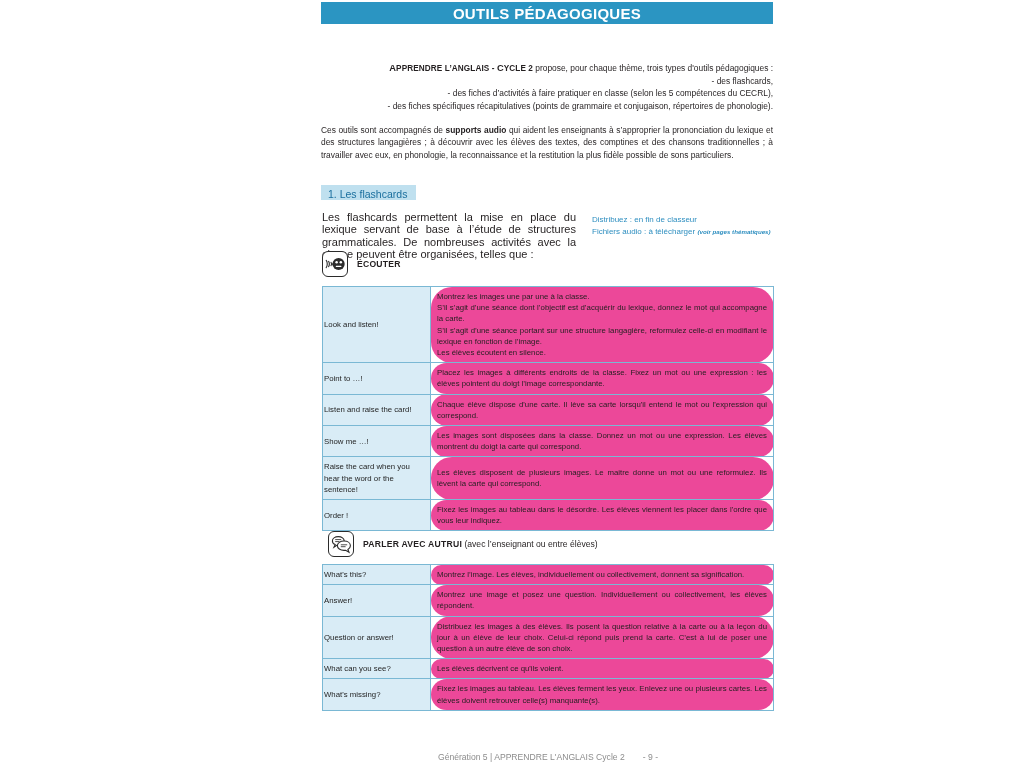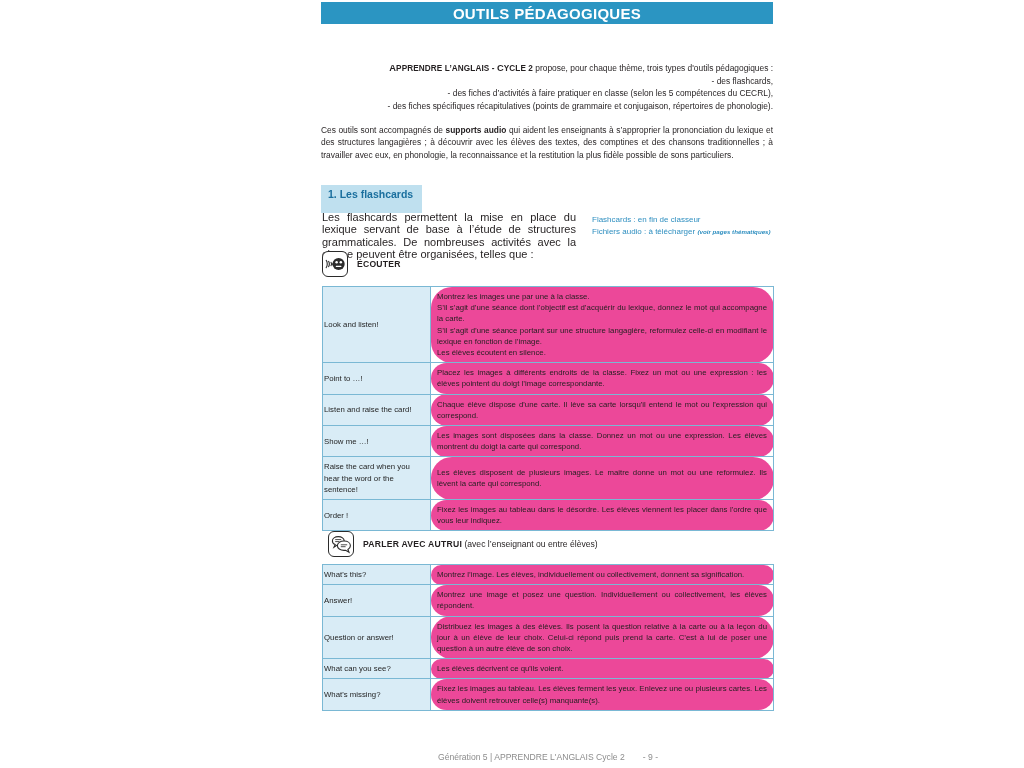--- a/index.html
+++ b/index.html
@@ -67,22 +67,22 @@
   .bold { font-weight: bold; }
 
   
   .section-head {
     position: absolute;
     left: 285px;
     top: 185px;
     background: #bfe0ef;
     color: #1a6f9e;
     font-size: 10.5px;
-    font-weight: bold;
-    padding: 3px 9px 13px 7px;
+    font-weight: normal;
+    padding: 3px 9px 0 7px;
     line-height: 12px;
   }
 
   
   .lead {
     position: absolute;
     left: 286px;
     top: 211px;
     width: 254px;
     font-size: 11px;
@@ -196,21 +196,21 @@
     <p class="para2"><span>Ces outils sont accompagnés de </span><span class="bold">supports audio</span><span> qui aident les enseignants à s’approprier la prononciation du lexique et des structures langagières ; à découvrir avec les élèves des textes, des comptines et des chansons traditionnelles ; à travailler avec eux, en phonologie, la reconnaissance et la restitution la plus fidèle possible de sons particuliers.</span></p>
   </div>
 
   <div class="section-head">
     <span>1. Les flashcards</span>
   </div>
 
   <div class="lead">Les flashcards permettent la mise en place du lexique servant de base à l’étude de structures grammaticales. De nombreuses activités avec la classe peuvent être organisées, telles que :</div>
 
   <div class="bluenote">
-    <div>Flashcards : en fin de classeur</div>
+    <div>Distribuez : en fin de classeur</div>
     <div><span>Fichiers audio : à télécharger </span><span class="tiny">(voir pages thématiques)</span></div>
   </div>
 
   <div class="icon-row" style="top:251px;">
     <div class="icon-box">
       <svg width="22" height="20" viewBox="0 0 22 20" aria-hidden="true">
         <g fill="none" stroke="#2b2b2b" stroke-width="1.1" stroke-linecap="round">
           <path d="M2.2 6.4 C3.6 7.8 3.6 12.2 2.2 13.6"></path>
           <path d="M4.6 7.4 C5.6 8.6 5.6 11.4 4.6 12.6"></path>
           <path d="M7.0 8.4 C7.7 9.3 7.7 10.7 7.0 11.6"></path>

